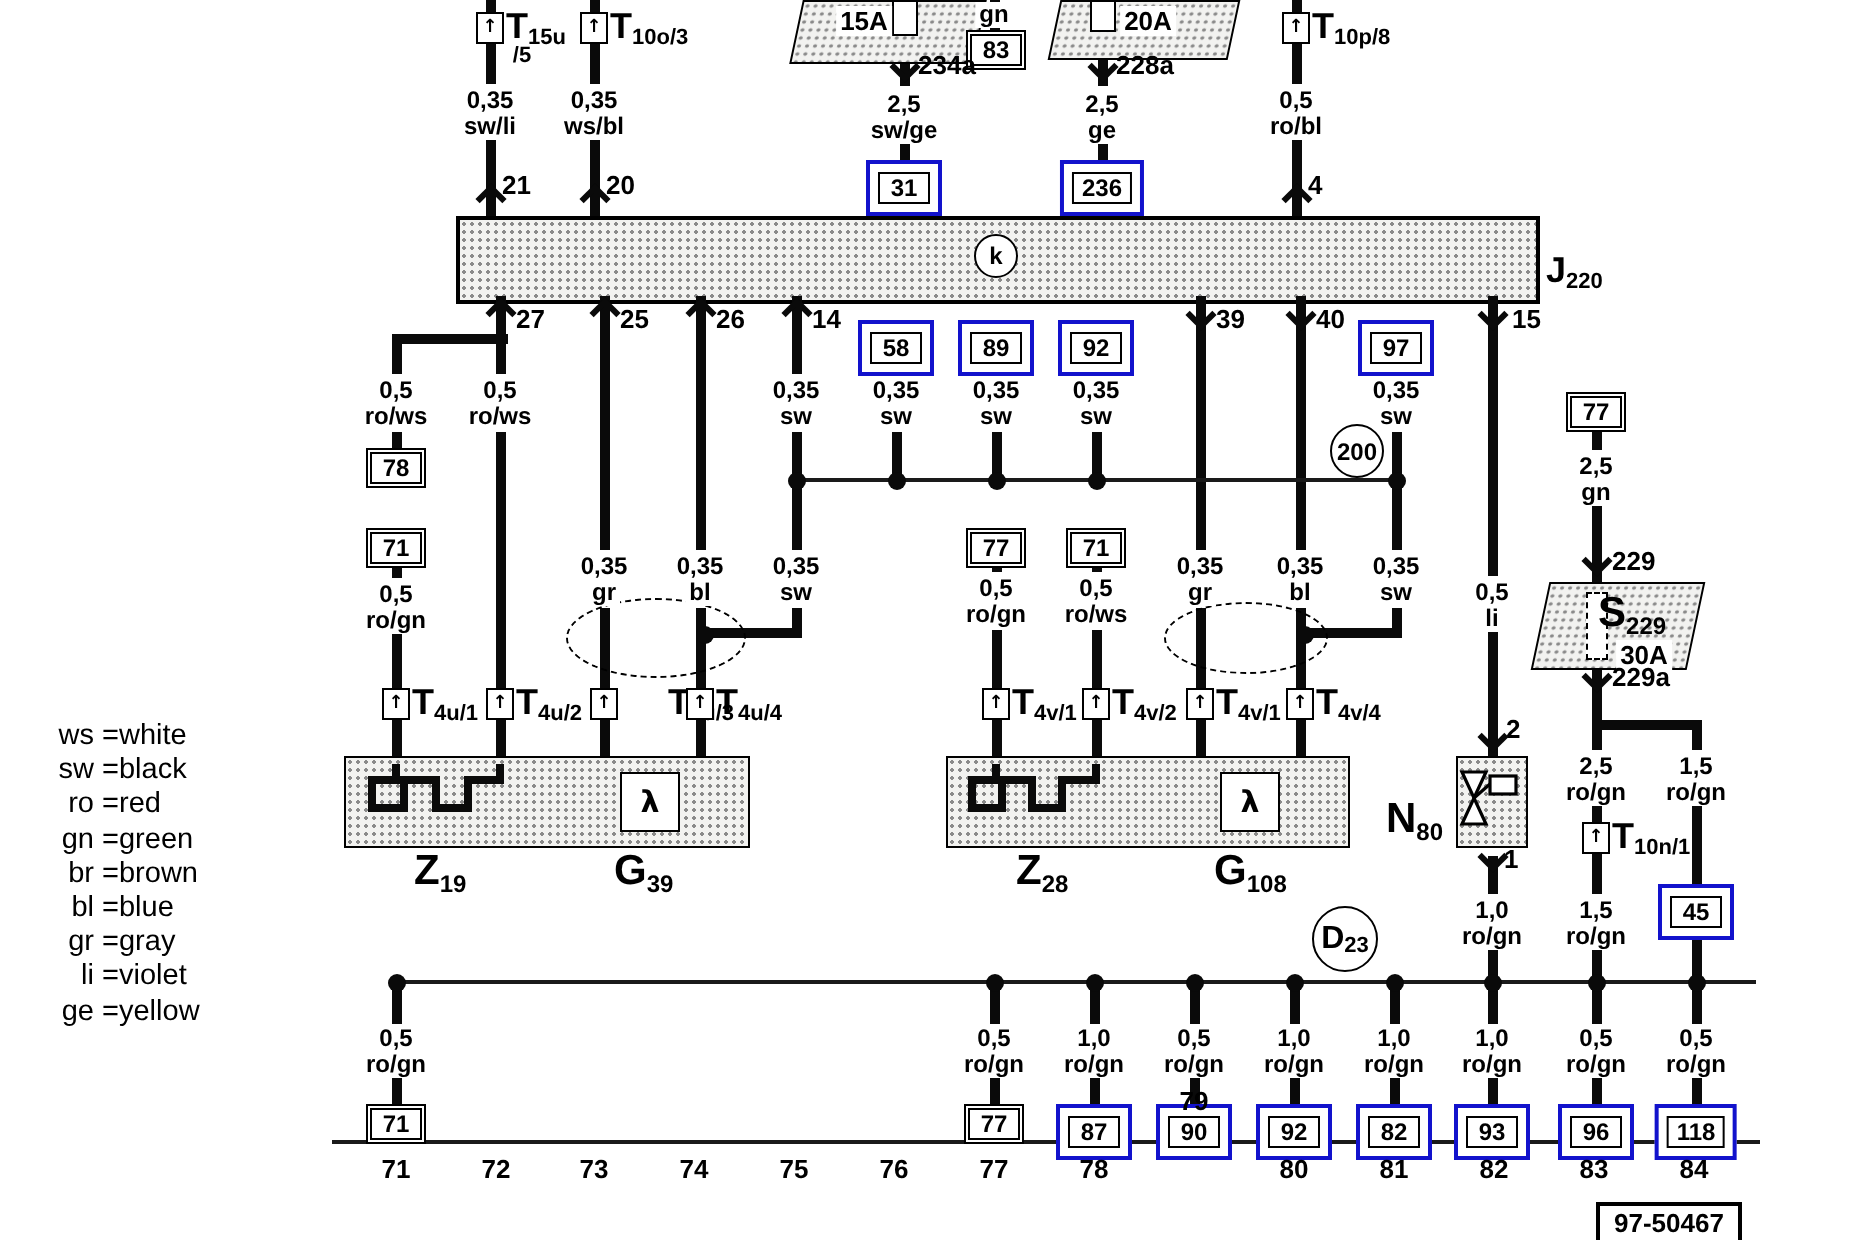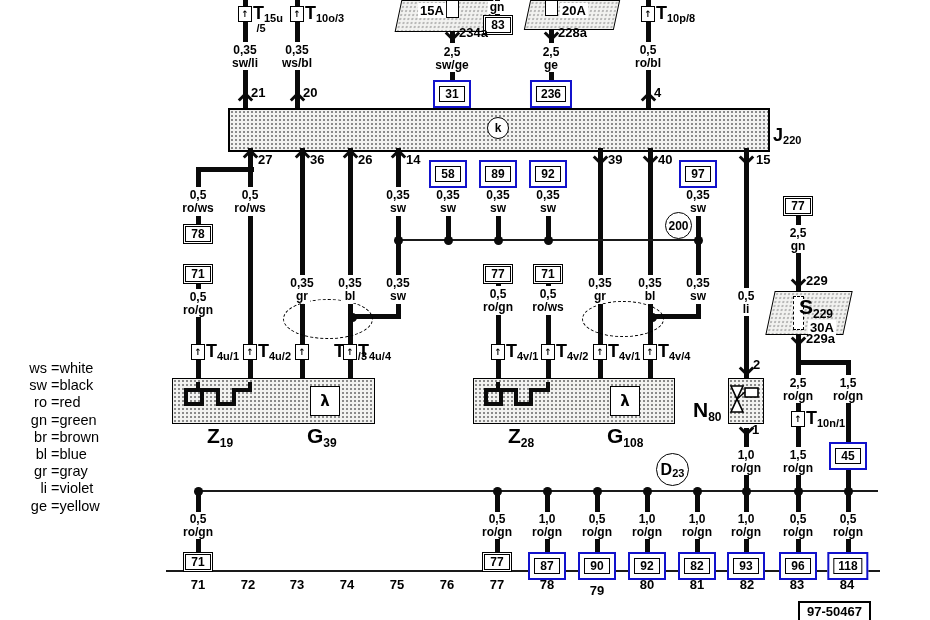--- a/index.html
+++ b/index.html
@@ -375,21 +375,21 @@
     <div class="lbl" style="left: 798px; top: 513px;">0,5</div>
     <div class="lbl" style="left: 798px; top: 526px;">ro/gn</div>
     <div class="lbl" style="left: 848px; top: 513px;">0,5</div>
     <div class="lbl" style="left: 848px; top: 526px;">ro/gn</div>
     <div class="pinnum" style="left: 251px; top: 86px;">21</div>
     <div class="pinnum" style="left: 303px; top: 86px;">20</div>
     <div class="pinnum" style="left: 459px; top: 26px;">234a</div>
     <div class="pinnum" style="left: 558px; top: 26px;">228a</div>
     <div class="pinnum" style="left: 654px; top: 86px;">4</div>
     <div class="pinnum" style="left: 258px; top: 153px;">27</div>
-    <div class="pinnum" style="left: 310px; top: 153px;">36</div>
+    <div class="pinnum" style="left: 310px; top: 153px;">25</div>
     <div class="pinnum" style="left: 358px; top: 153px;">26</div>
     <div class="pinnum" style="left: 406px; top: 153px;">14</div>
     <div class="pinnum" style="left: 608px; top: 153px;">39</div>
     <div class="pinnum" style="left: 658px; top: 153px;">40</div>
     <div class="pinnum" style="left: 756px; top: 153px;">15</div>
     <div class="pinnum" style="left: 806px; top: 274px;">229</div>
     <div class="pinnum" style="left: 806px; top: 332px;">229a</div>
     <div class="pinnum" style="left: 753px; top: 358px;">2</div>
     <div class="pinnum" style="left: 752px; top: 423px;">1</div>
     <div class="chev up" style="left: 240px; top: 94px;"></div>
@@ -409,19 +409,19 @@
     <div class="chev down" style="left: 741px; top: 363px;"></div>
     <div class="chev down" style="left: 741px; top: 423px;"></div>
     <div class="track" style="left: 198px; top: 578px;">71</div>
     <div class="track" style="left: 248px; top: 578px;">72</div>
     <div class="track" style="left: 297px; top: 578px;">73</div>
     <div class="track" style="left: 347px; top: 578px;">74</div>
     <div class="track" style="left: 397px; top: 578px;">75</div>
     <div class="track" style="left: 447px; top: 578px;">76</div>
     <div class="track" style="left: 497px; top: 578px;">77</div>
     <div class="track" style="left: 547px; top: 578px;">78</div>
-    <div class="track" style="left: 597px; top: 584px; text-align: right;">79</div>
+    <div class="track" style="left: 597px; top: 544px; text-align: right;">79</div>
     <div class="track" style="left: 647px; top: 578px;">80</div>
     <div class="track" style="left: 697px; top: 578px;">81</div>
     <div class="track" style="left: 747px; top: 578px;">82</div>
     <div class="track" style="left: 797px; top: 578px;">83</div>
     <div class="track" style="left: 847px; top: 578px;">84</div>
   </div>
 
 </body></html>

